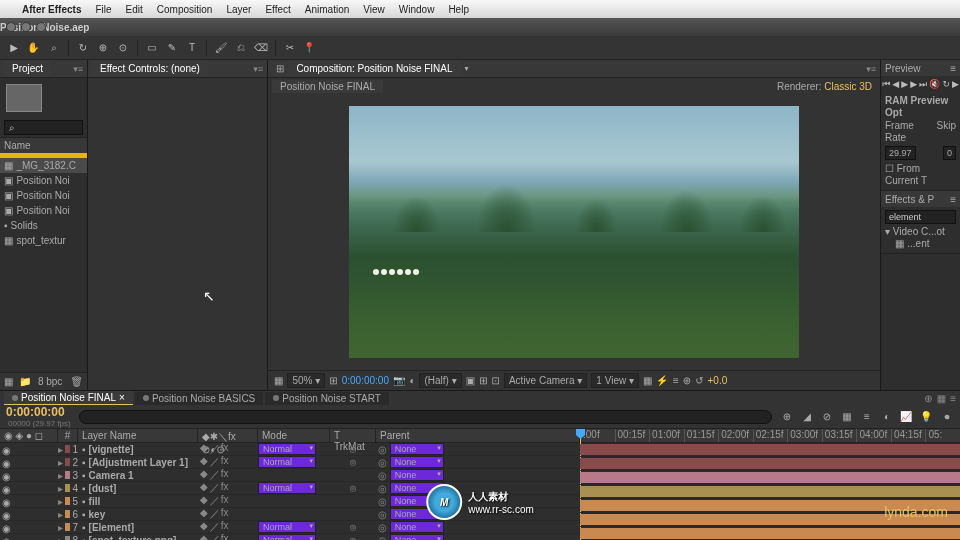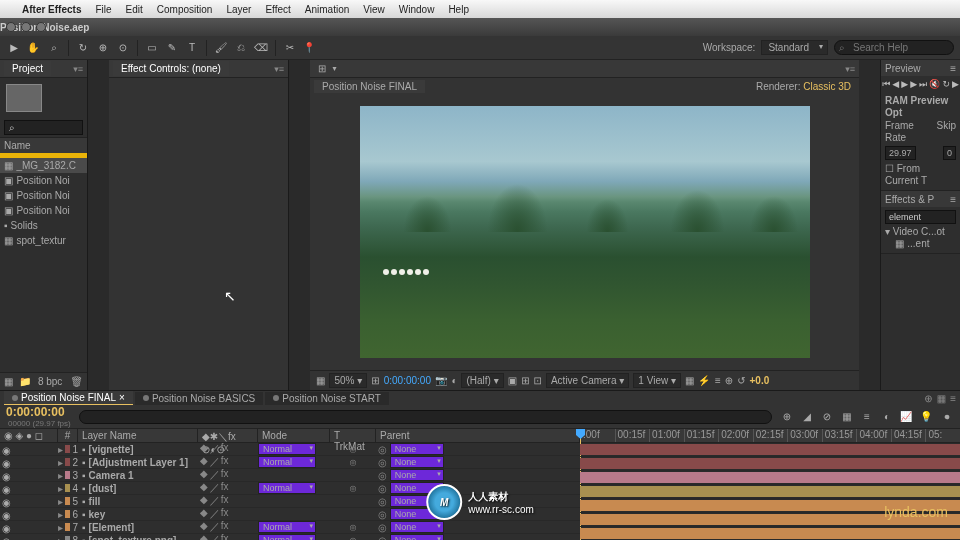--- a/index.html
+++ b/index.html
@@ -19,21 +19,21 @@
 .toolbar { height: 24px; background: #343434; border-bottom: 1px solid #222; display: flex; align-items: center; padding: 0 6px; gap: 4px; }
 .toolbar .tool { width: 16px; height: 16px; display: flex; align-items: center; justify-content: center; color: #bbb; }
 .toolbar .sep { width: 1px; height: 16px; background: #222; margin: 0 2px; }
 .toolbar .right { margin-left: auto; display: flex; align-items: center; gap: 6px; }
 .toolbar .dropdown { background: #2a2a2a; border: 1px solid #222; padding: 1px 18px 1px 6px; font-size: 10px; position: relative; }
 .toolbar .dropdown:after { content: "▾"; position: absolute; right: 4px; font-size: 8px; }
 .toolbar .search { background: #222; border: 1px solid #111; border-radius: 8px; padding: 1px 6px 1px 18px; width: 120px; font-size: 10px; position: relative; color: #777; }
 .toolbar .search:before { content: "⌕"; position: absolute; left: 4px; color: #777; }
 
 
-.main { display: flex; height: 330px; gap: 21px; }
+.main { display: flex; height: 330px; }
 .panel-header { height: 18px; background: #383838; display: flex; align-items: center; padding: 0 4px; font-size: 10px; border-bottom: 1px solid #222; }
 .panel-header .tab { padding: 2px 8px; background: #2e2e2e; margin-right: 2px; }
 .panel-header .tab.active { background: #3a3a3a; color: #fff; }
 .panel-header .icon { margin-left: auto; color: #888; font-size: 9px; }
 
 
 .project { width: 88px; background: #2e2e2e; border-right: 1px solid #1a1a1a; display: flex; flex-direction: column; }
 .project .thumb { width: 36px; height: 28px; background: #666; margin: 6px; border: 1px solid #888; }
 .project .search-row { padding: 2px 4px; }
 .project .search-row input { width: 100%; background: #222; border: 1px solid #111; color: #ccc; font-size: 10px; padding: 1px 4px; }
@@ -55,21 +55,21 @@
 .comp-tab-row .renderer { margin-left: auto; font-size: 10px; color: #aaa; padding: 0 4px; }
 .comp-tab-row .renderer span { color: #e8c060; }
 .viewer { flex: 1; background: #333; display: flex; align-items: center; justify-content: center; position: relative; }
 .viewer .frame { width: 450px; height: 252px; background: linear-gradient(to bottom, #8db5c8 0%, #a8c8d0 22%, #7fa8b8 30%, #6a9580 36%, #5a8870 38%, #4a7860 42%, #3e6850 48%, #2a5030 60%, #305530 70%, #3a6030 85%, #406530 100%); position: relative; overflow: hidden; }
 .viewer .frame .trees { position: absolute; bottom: 50%; left: 0; right: 0; height: 30%; background: radial-gradient(ellipse 40px 60px at 15% 100%, #2a5030 0%, transparent 60%), radial-gradient(ellipse 50px 80px at 35% 100%, #2a5030 0%, transparent 60%), radial-gradient(ellipse 35px 55px at 55% 100%, #2a5030 0%, transparent 60%), radial-gradient(ellipse 45px 70px at 75% 100%, #2a5030 0%, transparent 60%), radial-gradient(ellipse 40px 60px at 92% 100%, #2a5030 0%, transparent 60%); }
 .viewer .frame .flowers { position: absolute; bottom: 28%; left: 5%; width: 80px; height: 20px; }
 .viewer .frame .flowers span { display: inline-block; width: 6px; height: 6px; background: #f0f0e8; border-radius: 50%; margin: 1px; }
 .viewer-footer { height: 20px; background: #333; border-top: 1px solid #222; display: flex; align-items: center; gap: 4px; padding: 0 6px; font-size: 10px; }
 .viewer-footer .ctrl { background: #2a2a2a; border: 1px solid #222; padding: 1px 4px; }
 .viewer-footer .time { color: #44aaff; }
-.viewer-footer .exp { color: #e8c060; font-weight: bold; }
+.viewer-footer .exp { color: #e8c060; }
 
 
 .right-panels { width: 80px; background: #2e2e2e; display: flex; flex-direction: column; border-left: 1px solid #1a1a1a; }
 .rp-section { border-bottom: 1px solid #222; }
 .rp-header { height: 16px; background: #383838; display: flex; align-items: center; padding: 0 4px; font-size: 10px; justify-content: space-between; }
 .rp-body { padding: 3px 4px; font-size: 9px; line-height: 12px; }
 .rp-body .swatch { width: 18px; height: 18px; background: #000; float: left; margin-right: 4px; border: 1px solid #555; }
 .playback-btns { display: flex; gap: 2px; padding: 2px; justify-content: center; }
 .playback-btns span { width: 12px; height: 12px; display: flex; align-items: center; justify-content: center; color: #bbb; font-size: 9px; }
 .rp-row { display: flex; justify-content: space-between; padding: 1px 0; font-size: 9px; }
@@ -169,25 +169,20 @@
   <div class="tool">▭</div>
   <div class="tool">✎</div>
   <div class="tool">T</div>
   <div class="sep"></div>
   <div class="tool">🖌</div>
   <div class="tool">⎌</div>
   <div class="tool">⌫</div>
   <div class="sep"></div>
   <div class="tool">✂</div>
   <div class="tool">📍</div>
-  <div class="right">
-    <span>Workspace:</span>
-    <div class="dropdown">Standard</div>
-    <div class="search">Search Help</div>
-  </div>
 </div>
 
 <div class="main">
 
   <div class="project">
     <div class="panel-header">
       <div class="tab active">Project</div>
       <span class="icon">▾≡</span>
     </div>
     <div class="thumb"></div>
@@ -233,20 +228,21 @@
       <span class="icon">▾≡</span>
     </div>
     <div class="body">
       <div class="cursor">↖</div>
     </div>
   </div>
 
   <div class="composition">
     <div class="panel-header">
       <span style="padding:0 4px">⊞</span>
+      <div class="tab active">Composition: Position Noise FINAL</div>
       <span style="font-size:8px;padding:0 2px">▾</span>
       <span class="icon">▾≡</span>
     </div>
     <div class="comp-tab-row">
       <div class="tab">Position Noise FINAL</div>
       <div class="renderer">
         <span style="color:#aaa">Renderer:</span>
         <span>Classic 3D</span>
       </div>
     </div>

